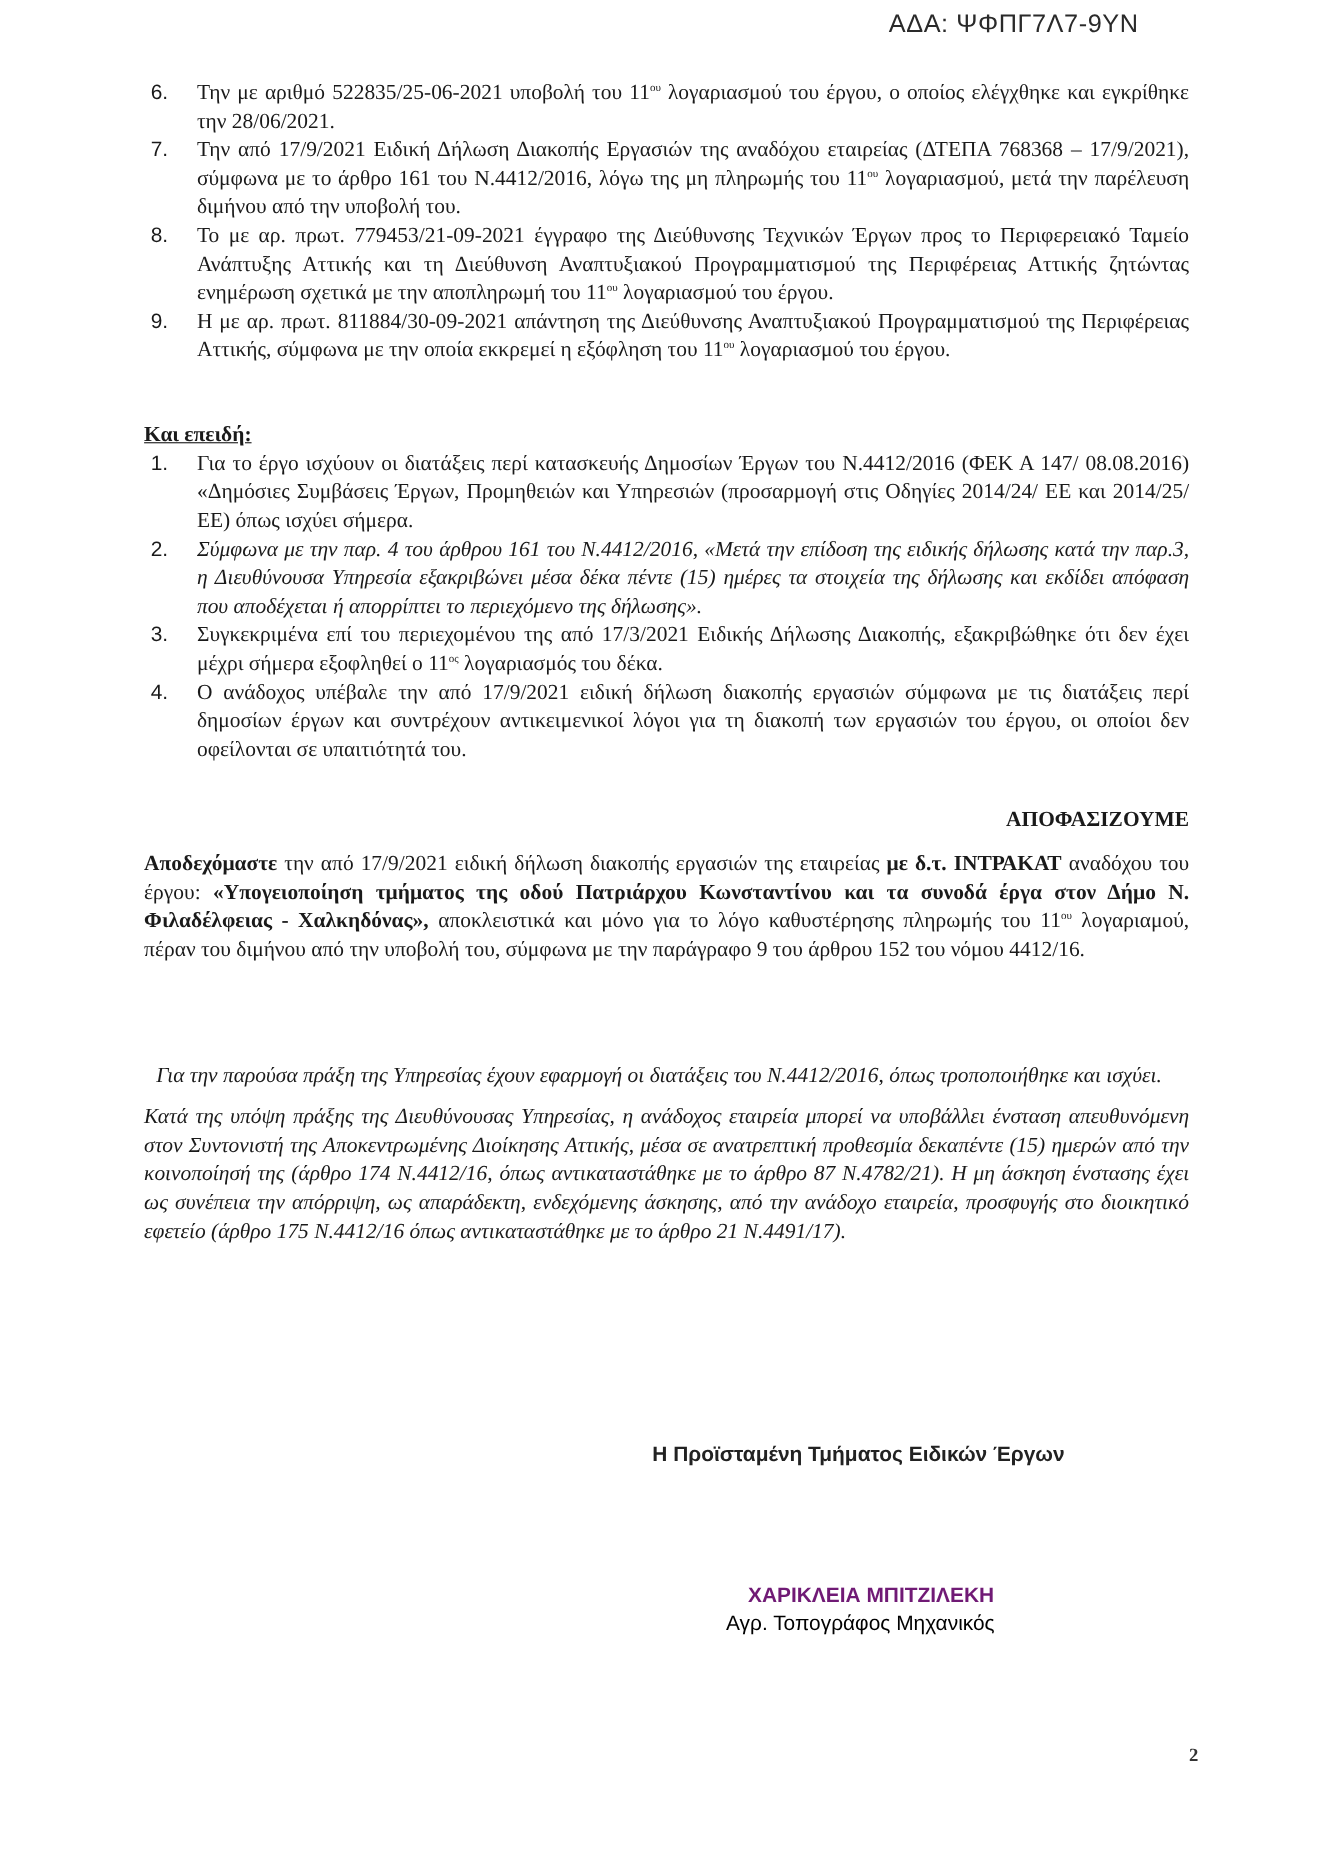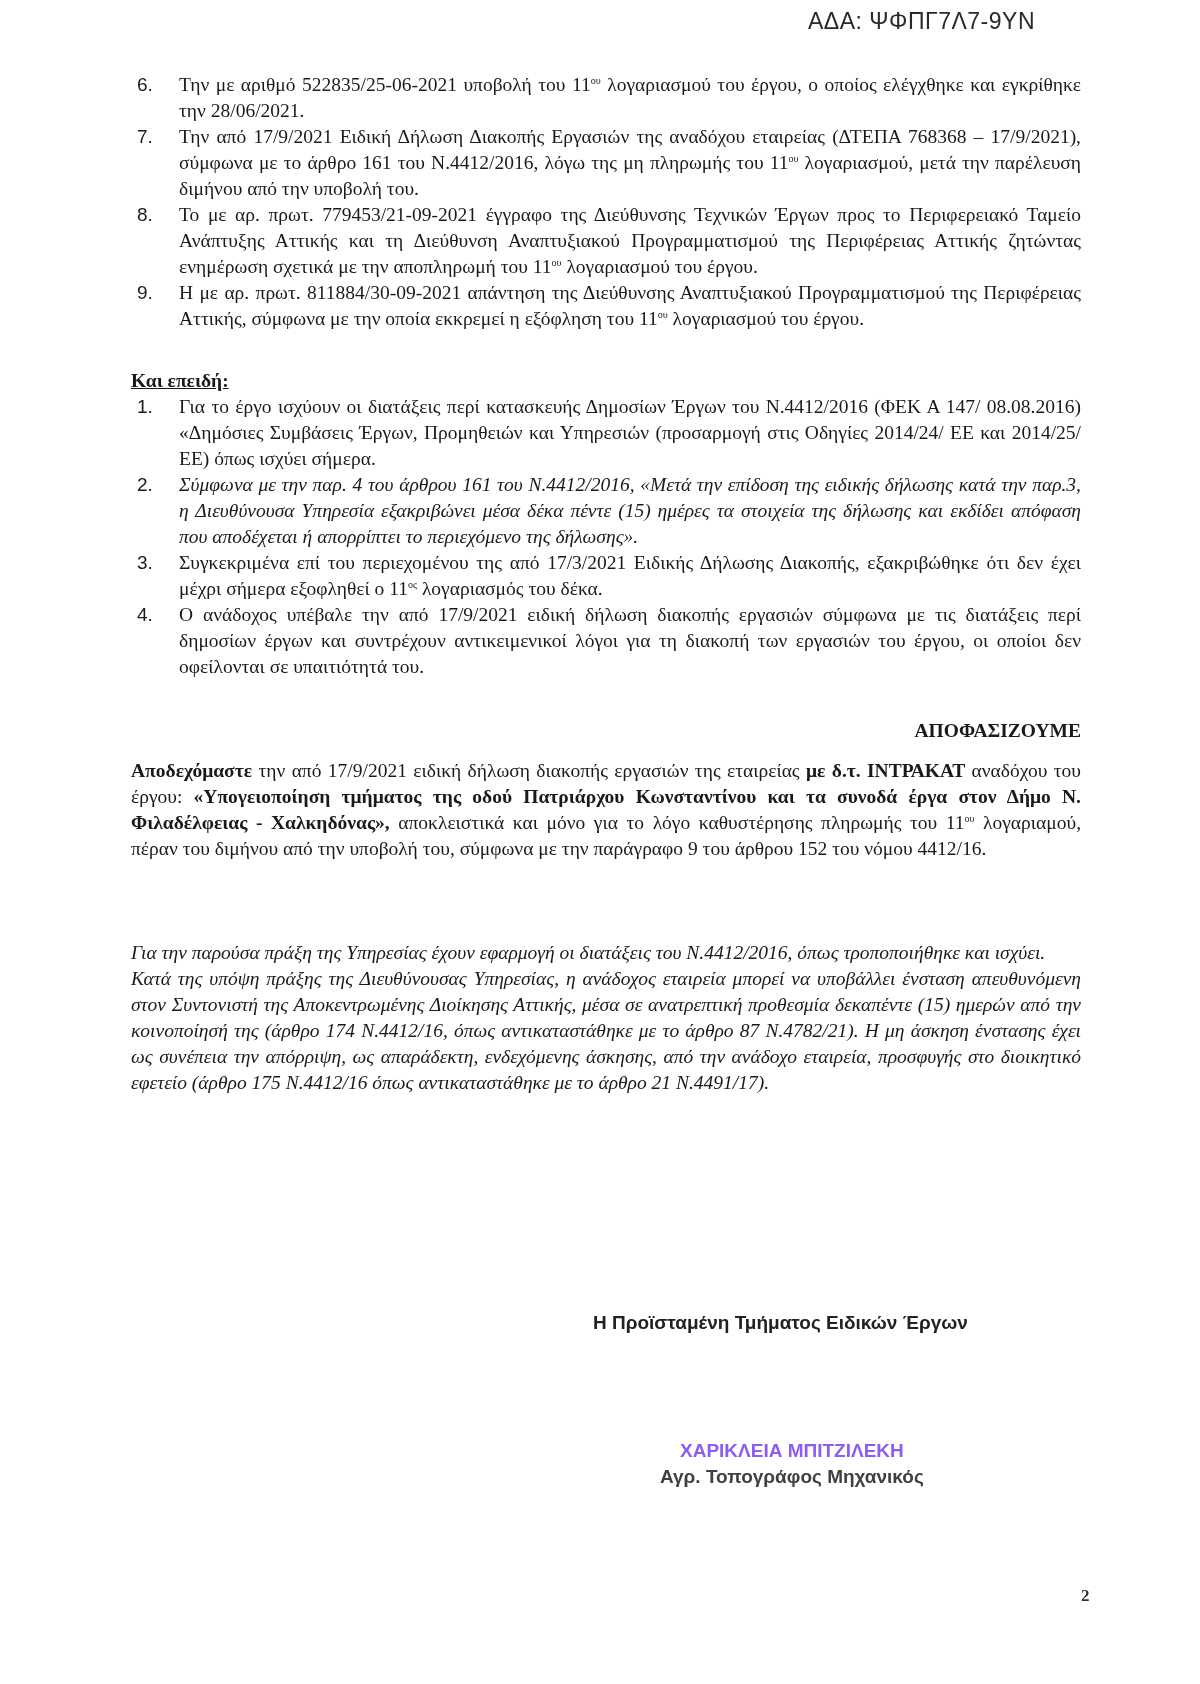--- a/index.html
+++ b/index.html
@@ -5,32 +5,32 @@
   html, body { margin: 0; padding: 0; background: #ffffff; }
   body { width: 1200px; height: 1684px; position: relative; overflow: hidden;
          font-family: "Liberation Serif", "DejaVu Serif", serif; color: #1a1a1a; }
   .ada { position: absolute; top: 8px; left: 808px; font-family: "Liberation Sans", "DejaVu Sans", sans-serif;
          font-size: 23px; color: #2a2a2a; letter-spacing: 0.5px; }
   .page { position: absolute; left: 131px; top: 72px; width: 950px; }
   .list { margin: 0; padding: 0; list-style: none; }
   .item { position: relative; padding-left: 48px; font-size: 19.5px; line-height: 26px; text-align: justify; }
   .num { position: absolute; left: 6px; top: 0; font-family: "Liberation Sans", "DejaVu Sans", sans-serif; font-size: 19px; }
   sup { font-size: 10px; line-height: 0; }
-  .heading { font-size: 19.5px; font-weight: bold; text-decoration: underline; margin-top: 36px; line-height: 26px; }
+  .heading { font-size: 19.5px; font-weight: bold; text-decoration: underline; margin-top: 51px; line-height: 26px; }
   .center-title { text-align: right; font-weight: bold; font-size: 19.5px; margin-top: 38px; margin-bottom: 14px; line-height: 26px; padding-left: 60px; }
   .para { font-size: 19.5px; line-height: 26px; text-align: justify; }
   .italic { font-style: italic; }
   .b { font-weight: bold; }
   .gap-lg { height: 78px; }
   .signer-role { position: absolute; top: 1312px; left: 593px; font-family: Liberation Sans, sans-serif;
                  font-weight: bold; font-size: 19px; color: #222; }
   .signer-name { position: absolute; top: 1440px; left: 680px; font-family: "Liberation Sans", "DejaVu Sans", sans-serif;
-                 font-weight: bold; font-size: 19px; color: #8b5cf6; }
+                 font-weight: bold; font-size: 19px; color: #701a75; }
   .signer-title { position: absolute; top: 1466px; left: 660px; font-family: "Liberation Sans", "DejaVu Sans", sans-serif;
-                  font-weight: bold; font-size: 19px; color: #404040; }
+                  font-weight: normal; font-size: 19px; color: #000000; }
   .page-num { position: absolute; top: 1586px; left: 1081px; font-family: "Liberation Serif", serif; font-size: 17px; font-weight: bold; color: #333; }
 </style>
 </head>
 <body>
 
 <div class="ada">ΑΔΑ: ΨΦΠΓ7Λ7-9ΥΝ</div>
 
 <div class="page">
 
   <ol class="list">
@@ -74,21 +74,21 @@
   </ol>
 
   <div class="center-title">ΑΠΟΦΑΣΙΖΟΥΜΕ</div>
 
   <p class="para" style="margin:0">
     <span class="b">Αποδεχόμαστε</span><span> την από 17/9/2021 ειδική δήλωση διακοπής εργασιών της εταιρείας </span><span class="b">με δ.τ. ΙΝΤΡΑΚΑΤ</span><span> αναδόχου του έργου: </span><span class="b">«Υπογειοποίηση τμήματος της οδού Πατριάρχου Κωνσταντίνου και τα συνοδά έργα στον Δήμο Ν. Φιλαδέλφειας - Χαλκηδόνας»,</span><span> αποκλειστικά και μόνο για το λόγο καθυστέρησης πληρωμής του 11</span><sup>ου</sup><span> λογαριαμού, πέραν του διμήνου από την υποβολή του, σύμφωνα με την παράγραφο 9 του άρθρου 152 του νόμου 4412/16.</span>
   </p>
 
   <div class="gap-lg"></div>
 
-  <p class="para italic" style="margin:0">Για την παρούσα πράξη της Υπηρεσίας έχουν εφαρμογή οι διατάξεις του Ν.4412/2016, όπως τροποποιήθηκε και ισχύει.</p>
+  <p class="para italic" style="margin:11px">Για την παρούσα πράξη της Υπηρεσίας έχουν εφαρμογή οι διατάξεις του Ν.4412/2016, όπως τροποποιήθηκε και ισχύει.</p>
   <p class="para italic" style="margin:0">Κατά της υπόψη πράξης της Διευθύνουσας Υπηρεσίας, η ανάδοχος εταιρεία μπορεί να υποβάλλει ένσταση απευθυνόμενη στον Συντονιστή της Αποκεντρωμένης Διοίκησης Αττικής, μέσα σε ανατρεπτική προθεσμία δεκαπέντε (15) ημερών από την κοινοποίησή της (άρθρο 174 Ν.4412/16, όπως αντικαταστάθηκε με το άρθρο 87 Ν.4782/21). Η μη άσκηση ένστασης έχει ως συνέπεια την απόρριψη, ως απαράδεκτη, ενδεχόμενης άσκησης, από την ανάδοχο εταιρεία, προσφυγής στο διοικητικό εφετείο (άρθρο 175 Ν.4412/16 όπως αντικαταστάθηκε με το άρθρο 21 Ν.4491/17).</p>
 </div>
 
 <div class="signer-role">Η  Προϊσταμένη Τμήματος Ειδικών Έργων</div>
 <div class="signer-name">ΧΑΡΙΚΛΕΙΑ ΜΠΙΤΖΙΛΕΚΗ</div>
 <div class="signer-title">Αγρ. Τοπογράφος Μηχανικός</div>
 
 <div class="page-num">2</div>
 
 </body></html>

